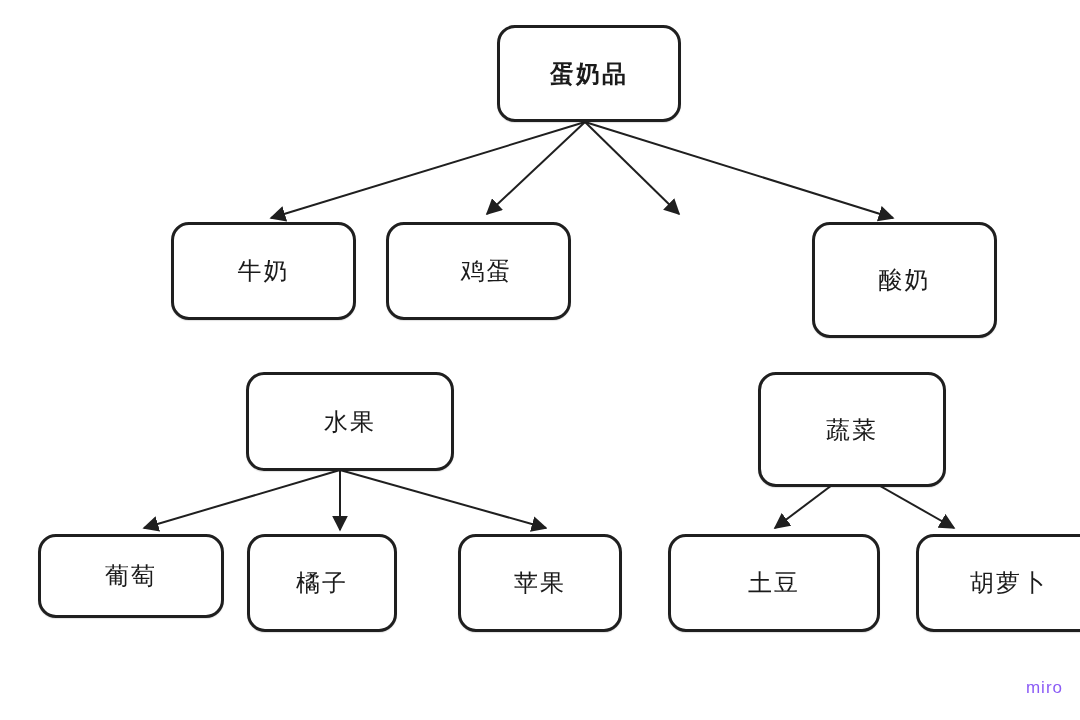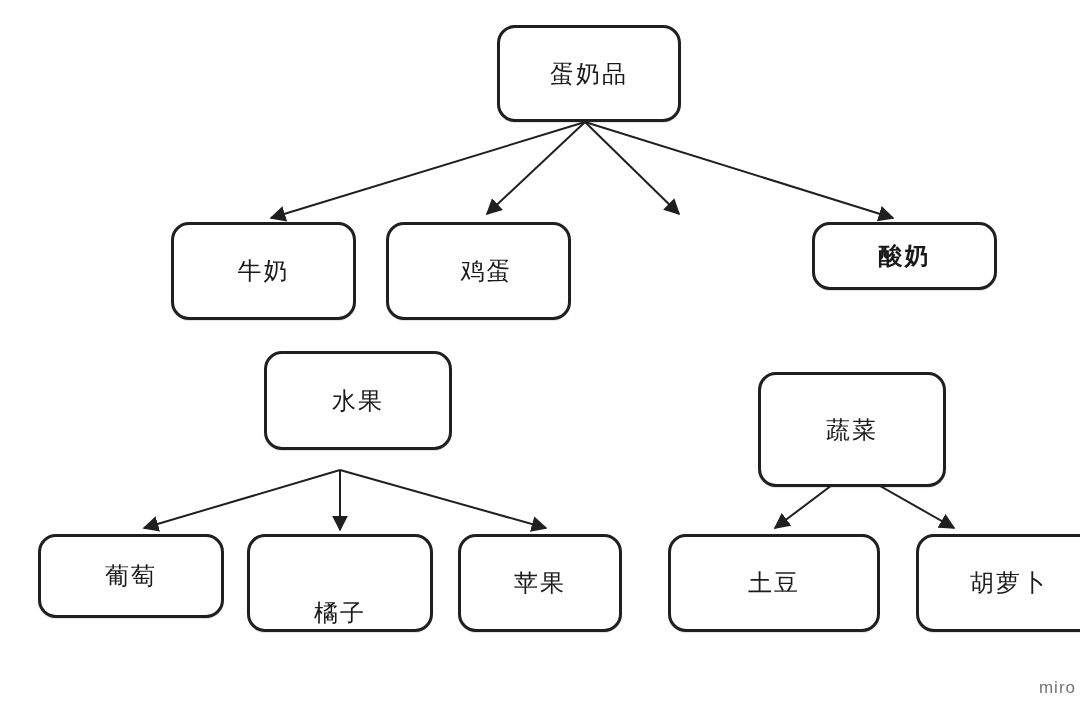--- a/index.html
+++ b/index.html
@@ -37,38 +37,38 @@
     justify-content: center;
     box-shadow: 0 1px 1px rgba(0,0,0,0.12);
   }
   .node .label {
     font-size: 24px;
     color: #1a1a1a;
     letter-spacing: 2px;
     white-space: nowrap;
   }
   
-  #node-dairy      { left: 497px; top: 25px;  width: 184px; height: 97px; }
+  #node-dairy      { left: 497px; top: 25px;  width: 184px; height: 97px; font-weight: bold; }
   #node-milk       { left: 171px; top: 222px; width: 185px; height: 98px; }
   #node-egg        { left: 386px; top: 222px; width: 185px; height: 98px; padding-left: 16px; }
   #node-duck-egg   { left: 599px; top: 222px; width: 185px; height: 98px; }
-  #node-yogurt     { left: 812px; top: 222px; width: 185px; height: 68px; font-weight: bold; }
-  #node-fruit      { left: 246px; top: 351px; width: 188px; height: 99px; margin-left: 18px; }
+  #node-yogurt     { left: 812px; top: 222px; width: 185px; height: 116px; }
+  #node-fruit      { left: 246px; top: 372px; width: 208px; height: 99px; }
   #node-grape      { left: 38px;  top: 534px; width: 186px; height: 84px; }
-  #node-orange     { left: 247px; top: 534px; width: 186px; height: 98px; align-items: flex-end; }
+  #node-orange     { left: 247px; top: 534px; width: 150px; height: 98px; }
   #node-apple      { left: 458px; top: 534px; width: 164px; height: 98px; }
   #node-vegetable  { left: 758px; top: 372px; width: 188px; height: 115px; }
   #node-potato     { left: 668px; top: 534px; width: 212px; height: 98px; }
   #node-carrot     { left: 916px; top: 534px; width: 186px; height: 98px; }
   #watermark {
     position: absolute;
-    right: 4px;
+    right: 17px;
     bottom: 22px;
     font-size: 17px;
-    color: #737373;
+    color: #8b5cf6;
     letter-spacing: 1px;
     user-select: none;
   }
 </style>
 </head>
 <body>
 
 <div id="canvas">
 
   <svg id="edges" viewBox="0 0 1080 720" xmlns="http://www.w3.org/2000/svg">

